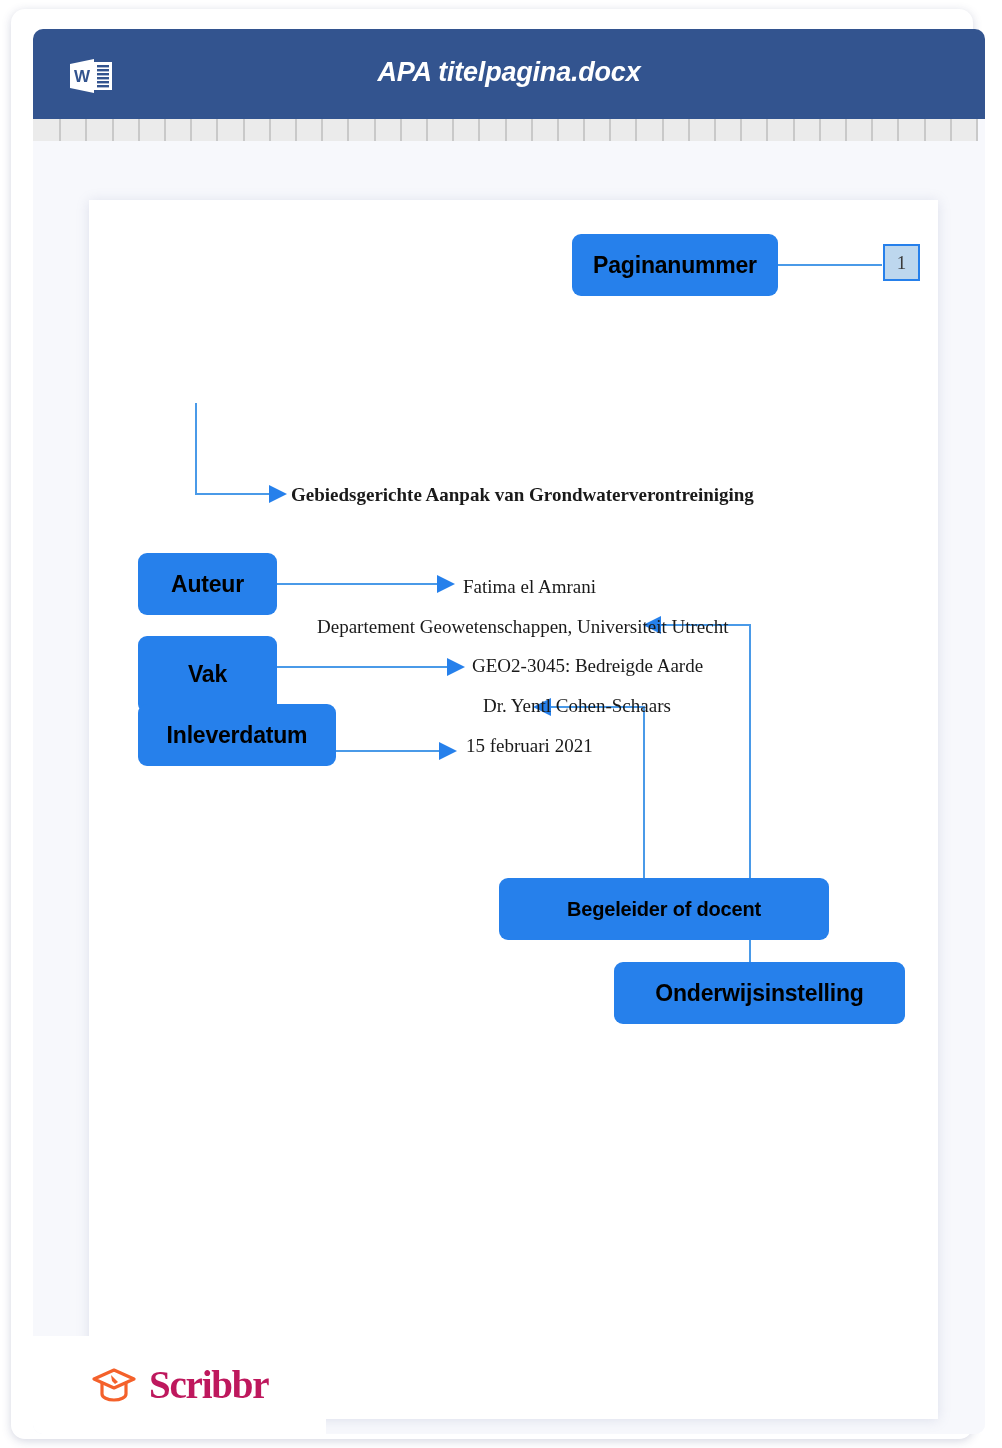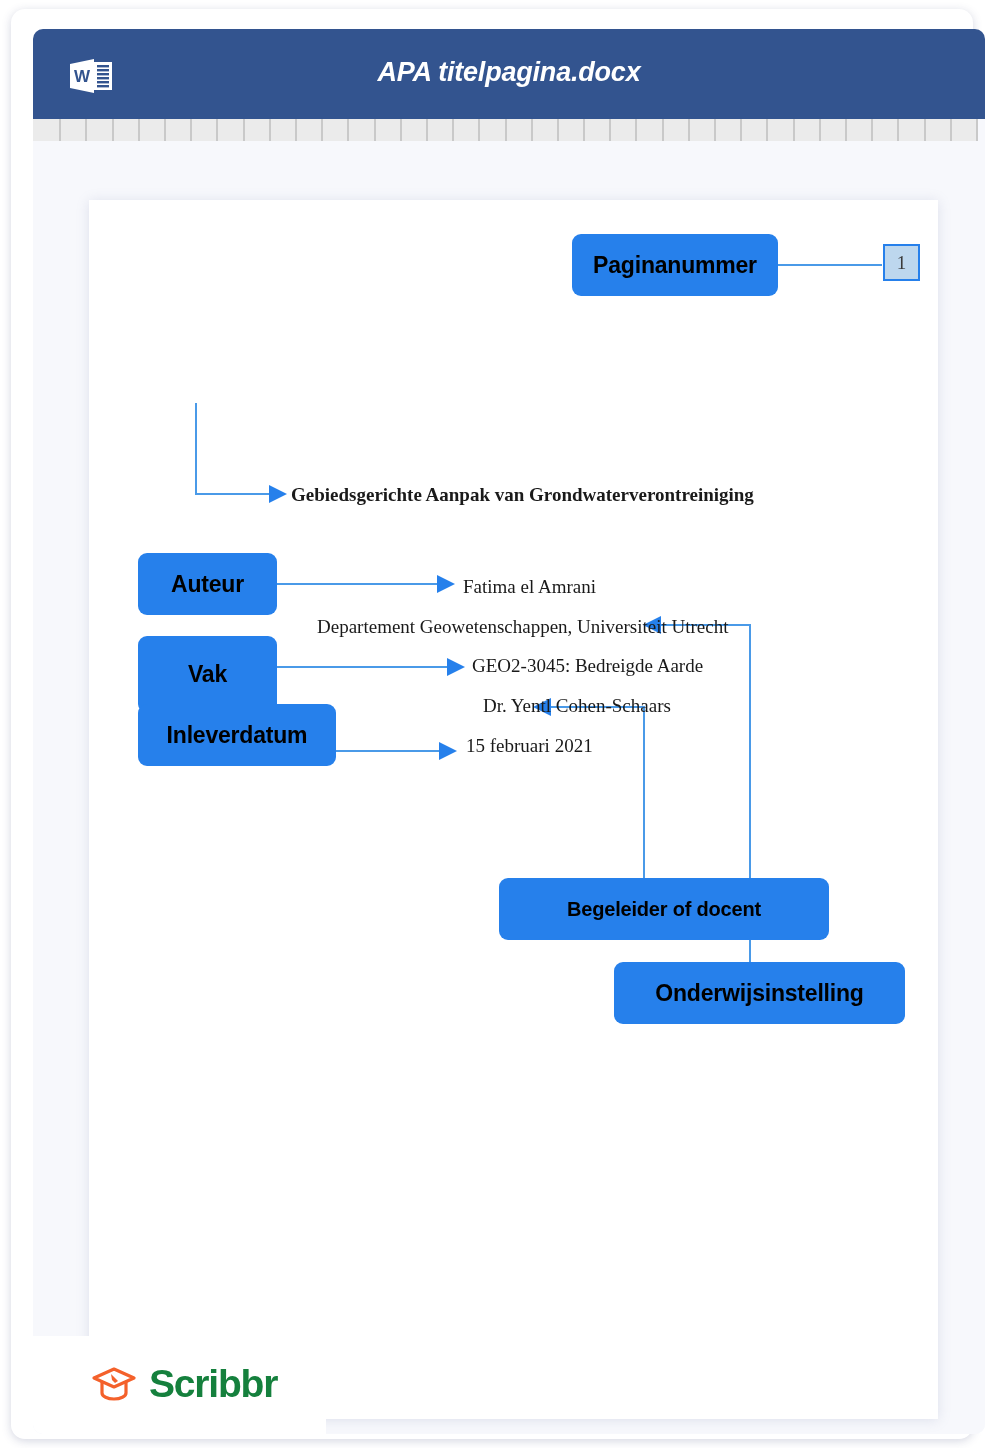--- a/index.html
+++ b/index.html
@@ -195,25 +195,25 @@
   }
   .scribbr-logo {
     position: absolute;
     left: 58px;
     top: 26px;
     display: flex;
     align-items: center;
   }
   .scribbr-cap { width: 46px; height: 40px; margin-right: 12px; }
   .scribbr-word {
-    color: #15803d;
+    color: #be185d;
     font-size: 39px;
     font-weight: bold;
     letter-spacing: -1.2px;
-    font-family: Liberation Sans, sans-serif;
+    font-family: Liberation Serif, serif;
   }
 </style>
 </head>
 <body>
 
 <div id="screen">
 
   <div class="outer-card">
     <div class="inner-card">
 

